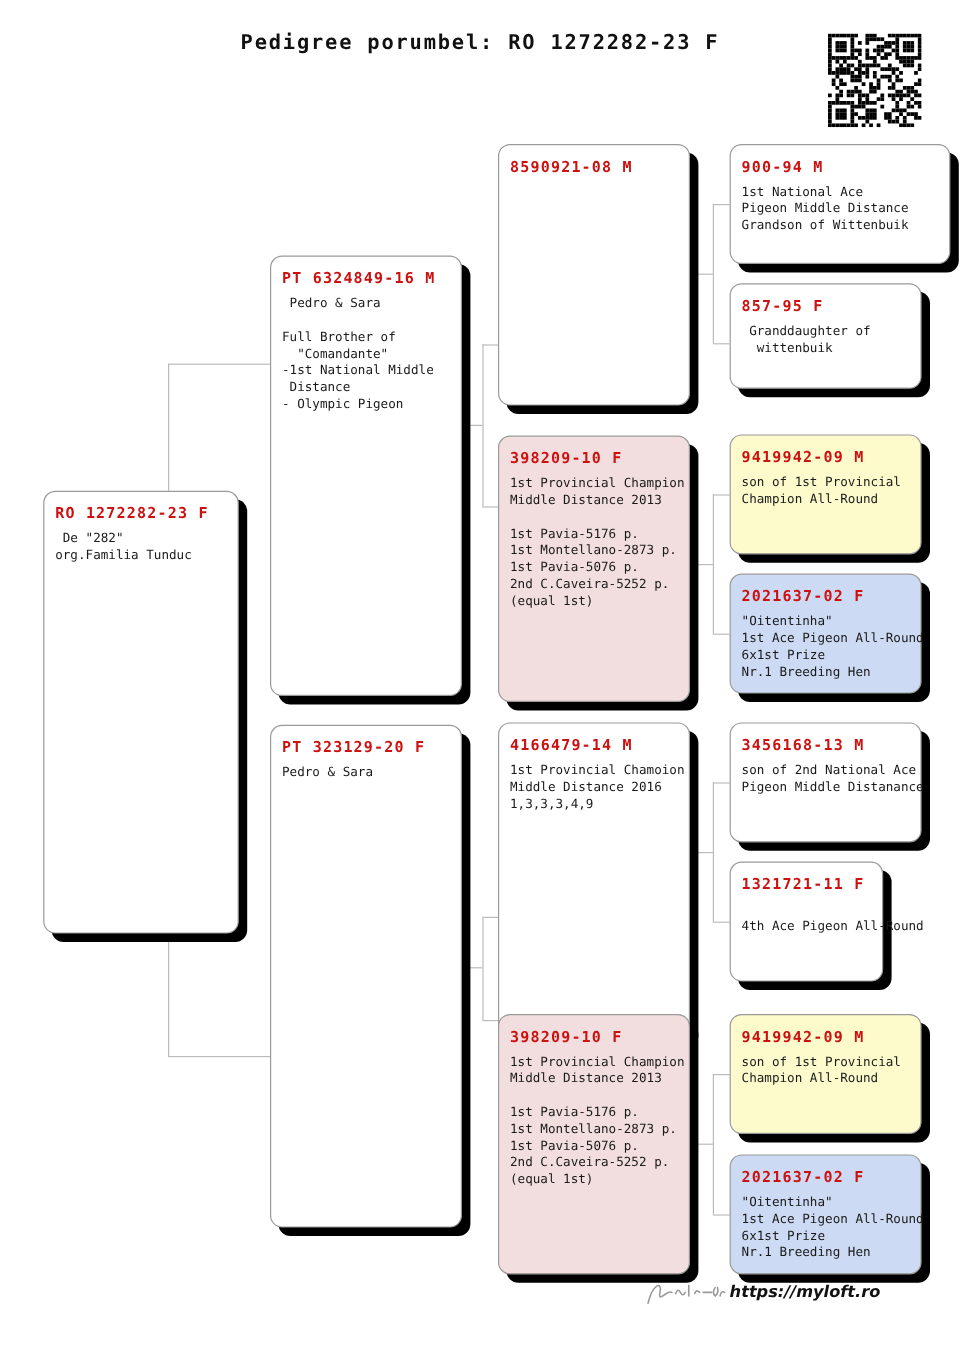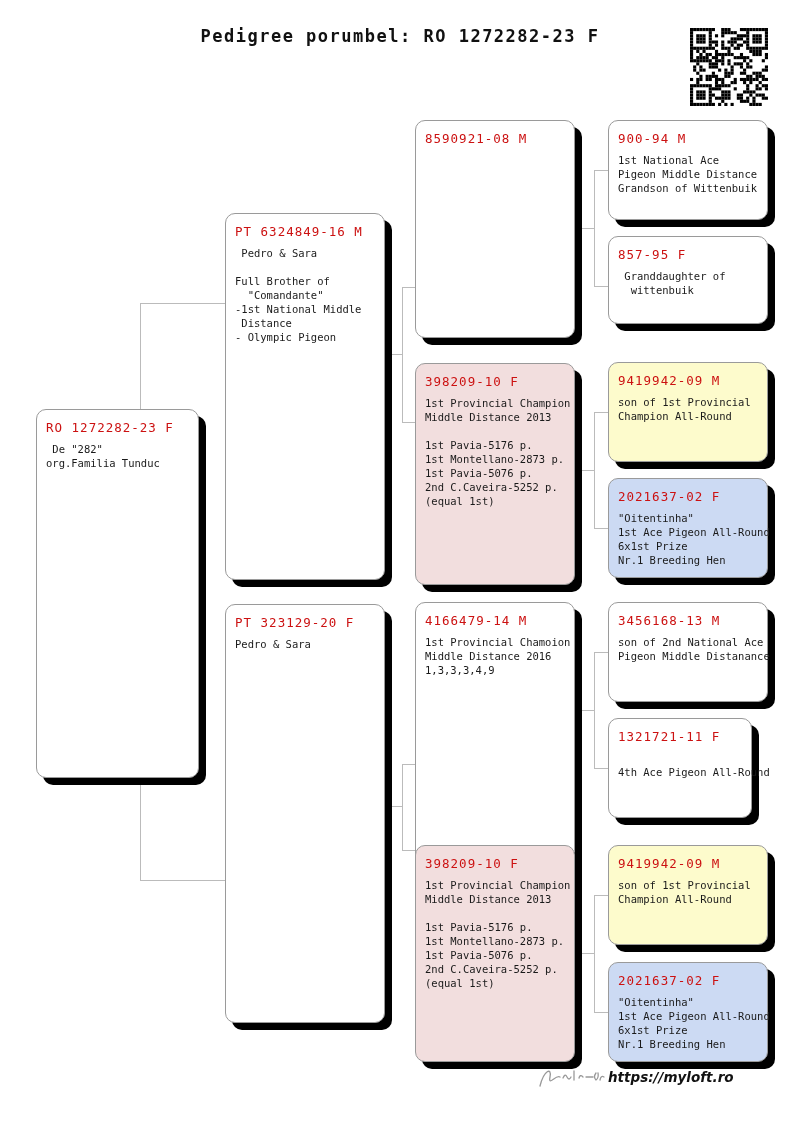--- a/index.html
+++ b/index.html
@@ -6,21 +6,21 @@
   .page{position:relative;width:800px;height:1131px;background:#ffffff;overflow:hidden;
         font-family:"DejaVu Sans Mono",monospace;}
   .title{position:absolute;left:0;top:26px;width:100%;text-align:center;
          font-weight:bold;font-size:17px;letter-spacing:1.5px;color:#111;white-space:pre;}
   .line{position:absolute;background:var(--line-gray,#bbb);}
   .pbox{position:absolute;background:#fff;border:1px solid #9a9a9a;border-radius:10px;
         box-shadow:7px 7px 0 #000;padding:10px 3px 8px 9px;box-sizing:border-box;}
   .pbox.pink{background:var(--box-pink,#f2dede);}
   .pbox.yellow{background:var(--box-yellow,#fdfbcc);}
   .pbox.blue{background:var(--box-blue,#ccdaf3);}
-  .bid{font-weight:normal;font-size:12.5px;letter-spacing:1px;color:var(--id-red,#cc1111);white-space:pre;}
+  .bid{font-weight:bold;font-size:12.5px;letter-spacing:1px;color:var(--id-red,#cc1111);white-space:pre;}
   .btxt{margin-top:7px;font-size:10.5px;line-height:14px;color:#1a1a1a;white-space:pre;}
   .contact{position:absolute;left:33px;top:1013px;font-weight:bold;font-size:10px;
            line-height:12.6px;letter-spacing:1px;color:#111;white-space:pre;}
   .site{position:absolute;left:608px;top:1069px;font-family:"DejaVu Sans",sans-serif;
         font-weight:bold;font-style:italic;font-size:13.5px;color:#111;}
   .sig{position:absolute;left:536px;top:1064px;}
   .qr{position:absolute;left:690px;top:28px;}
 </style>
 </head>
 <body>
@@ -439,21 +439,21 @@
     <div class="btxt">1st Provincial Champion
 Middle Distance 2013
 
 1st Pavia-5176 p.
 1st Montellano-2873 p.
 1st Pavia-5076 p.
 2nd C.Caveira-5252 p.
 (equal 1st)</div>
   </div>
 
-  <div class="pbox" style="left:608px;top:120px;width:160px;height:100px">
+  <div class="pbox" style="left:608px;top:120px;width:184px;height:100px">
     <div class="bid">900-94 M</div>
     <div class="btxt">1st National Ace
 Pigeon Middle Distance
 Grandson of Wittenbuik</div>
   </div>
   <div class="pbox" style="left:608px;top:236px;width:160px;height:88px">
     <div class="bid">857-95 F</div>
     <div class="btxt"> Granddaughter of
   wittenbuik</div>
   </div>
@@ -467,21 +467,21 @@
     <div class="btxt">"Oitentinha"
 1st Ace Pigeon All-Round
 6x1st Prize
 Nr.1 Breeding Hen</div>
   </div>
   <div class="pbox" style="left:608px;top:602px;width:160px;height:100px">
     <div class="bid">3456168-13 M</div>
     <div class="btxt">son of 2nd National Ace
 Pigeon Middle Distanance</div>
   </div>
-  <div class="pbox" style="left:608px;top:718px;width:144px;height:100px">
+  <div class="pbox" style="left:608px;top:718px;width:128px;height:100px">
     <div class="bid">1321721-11 F</div>
     <div class="btxt">
 4th Ace Pigeon All-Round</div>
   </div>
   <div class="pbox yellow" style="left:608px;top:845px;width:160px;height:100px">
     <div class="bid">9419942-09 M</div>
     <div class="btxt">son of 1st Provincial
 Champion All-Round</div>
   </div>
   <div class="pbox blue" style="left:608px;top:962px;width:160px;height:100px">

